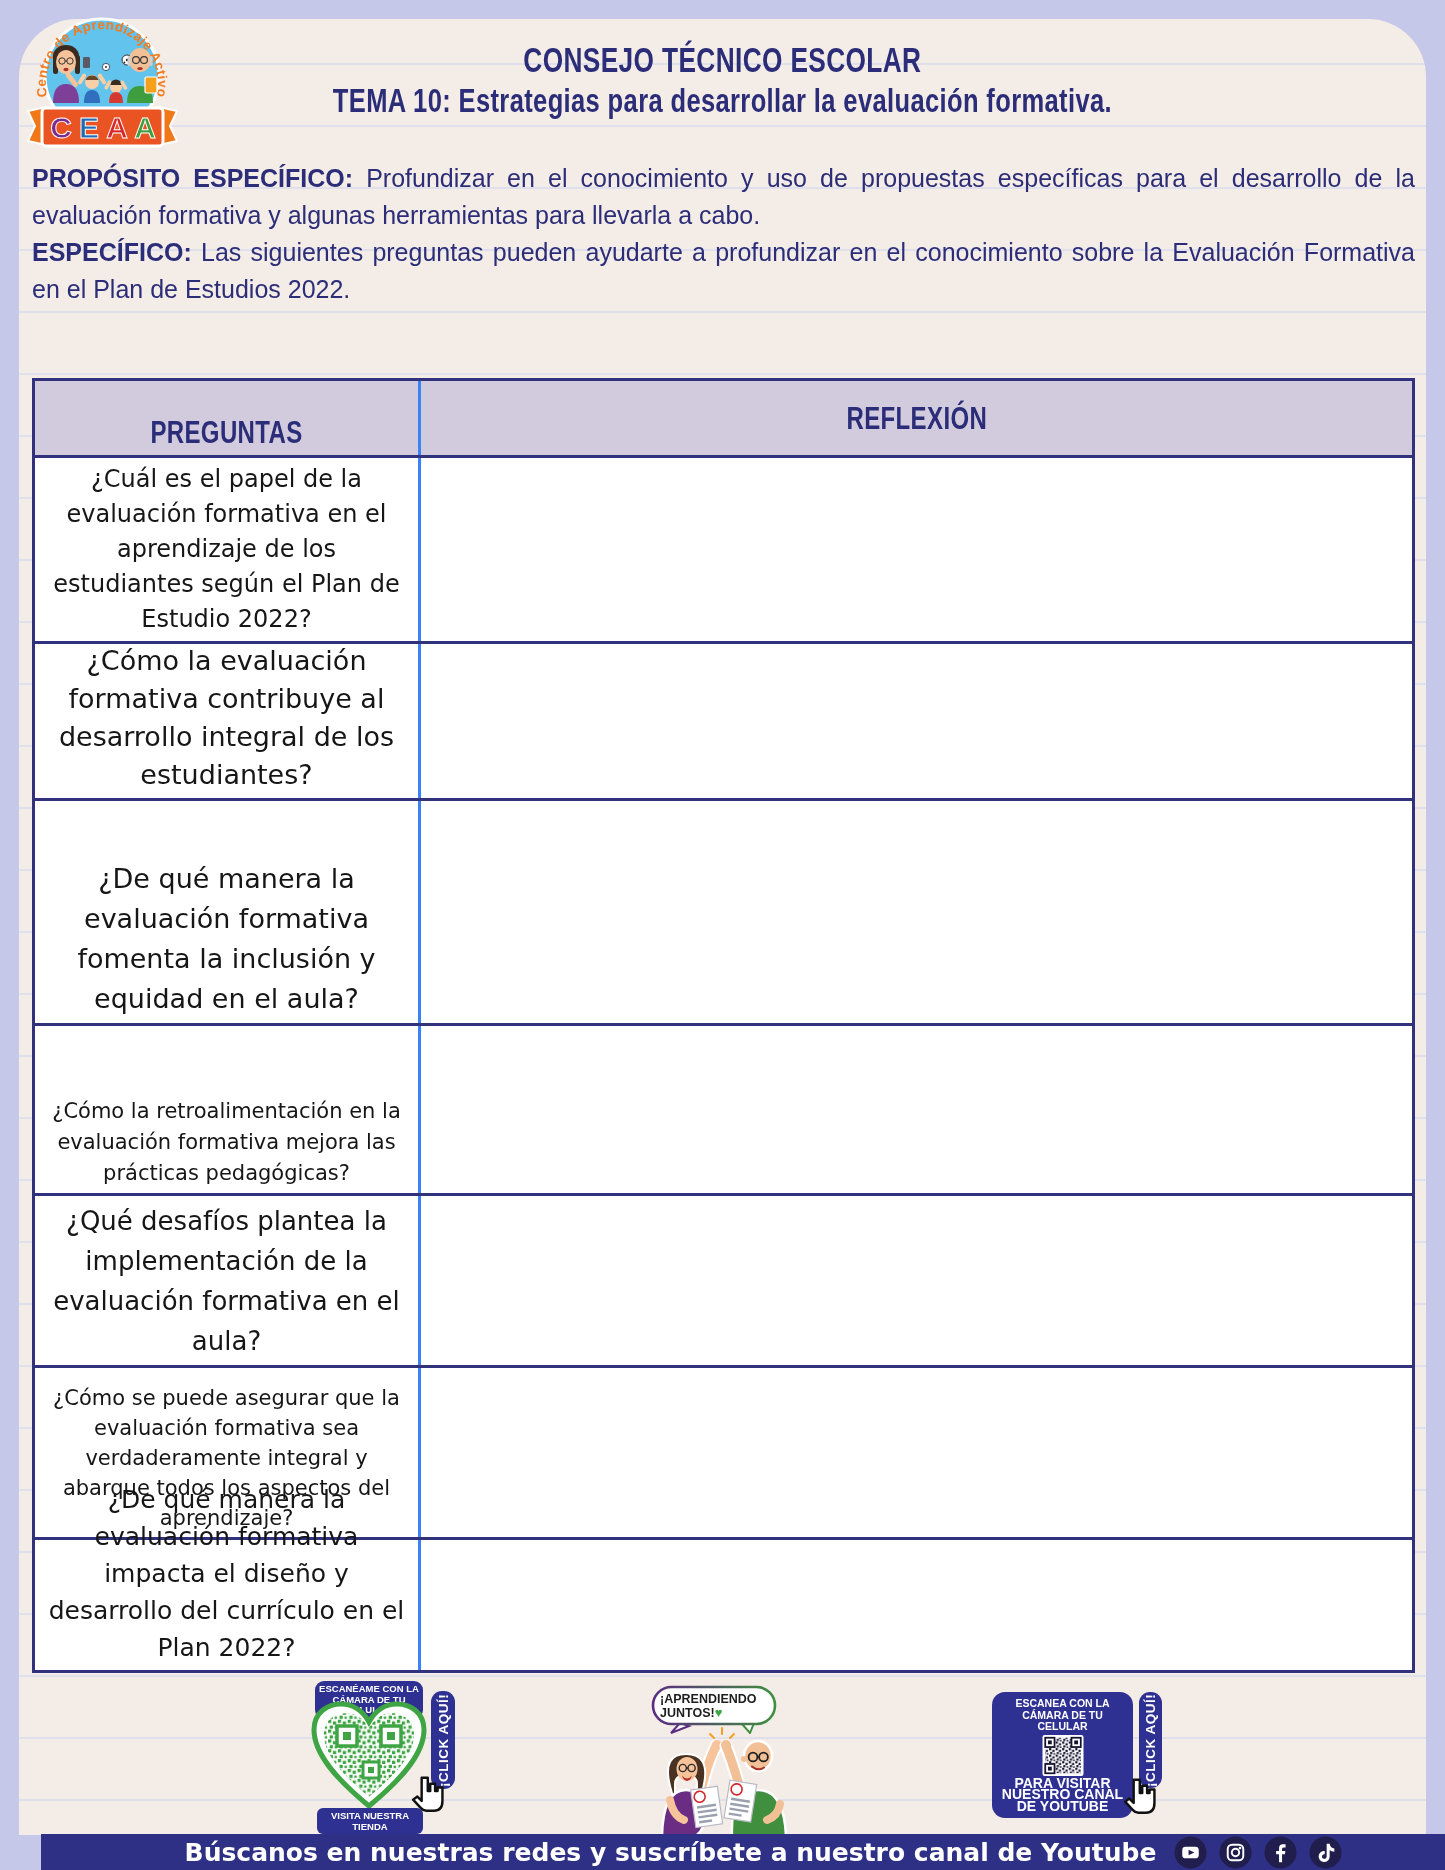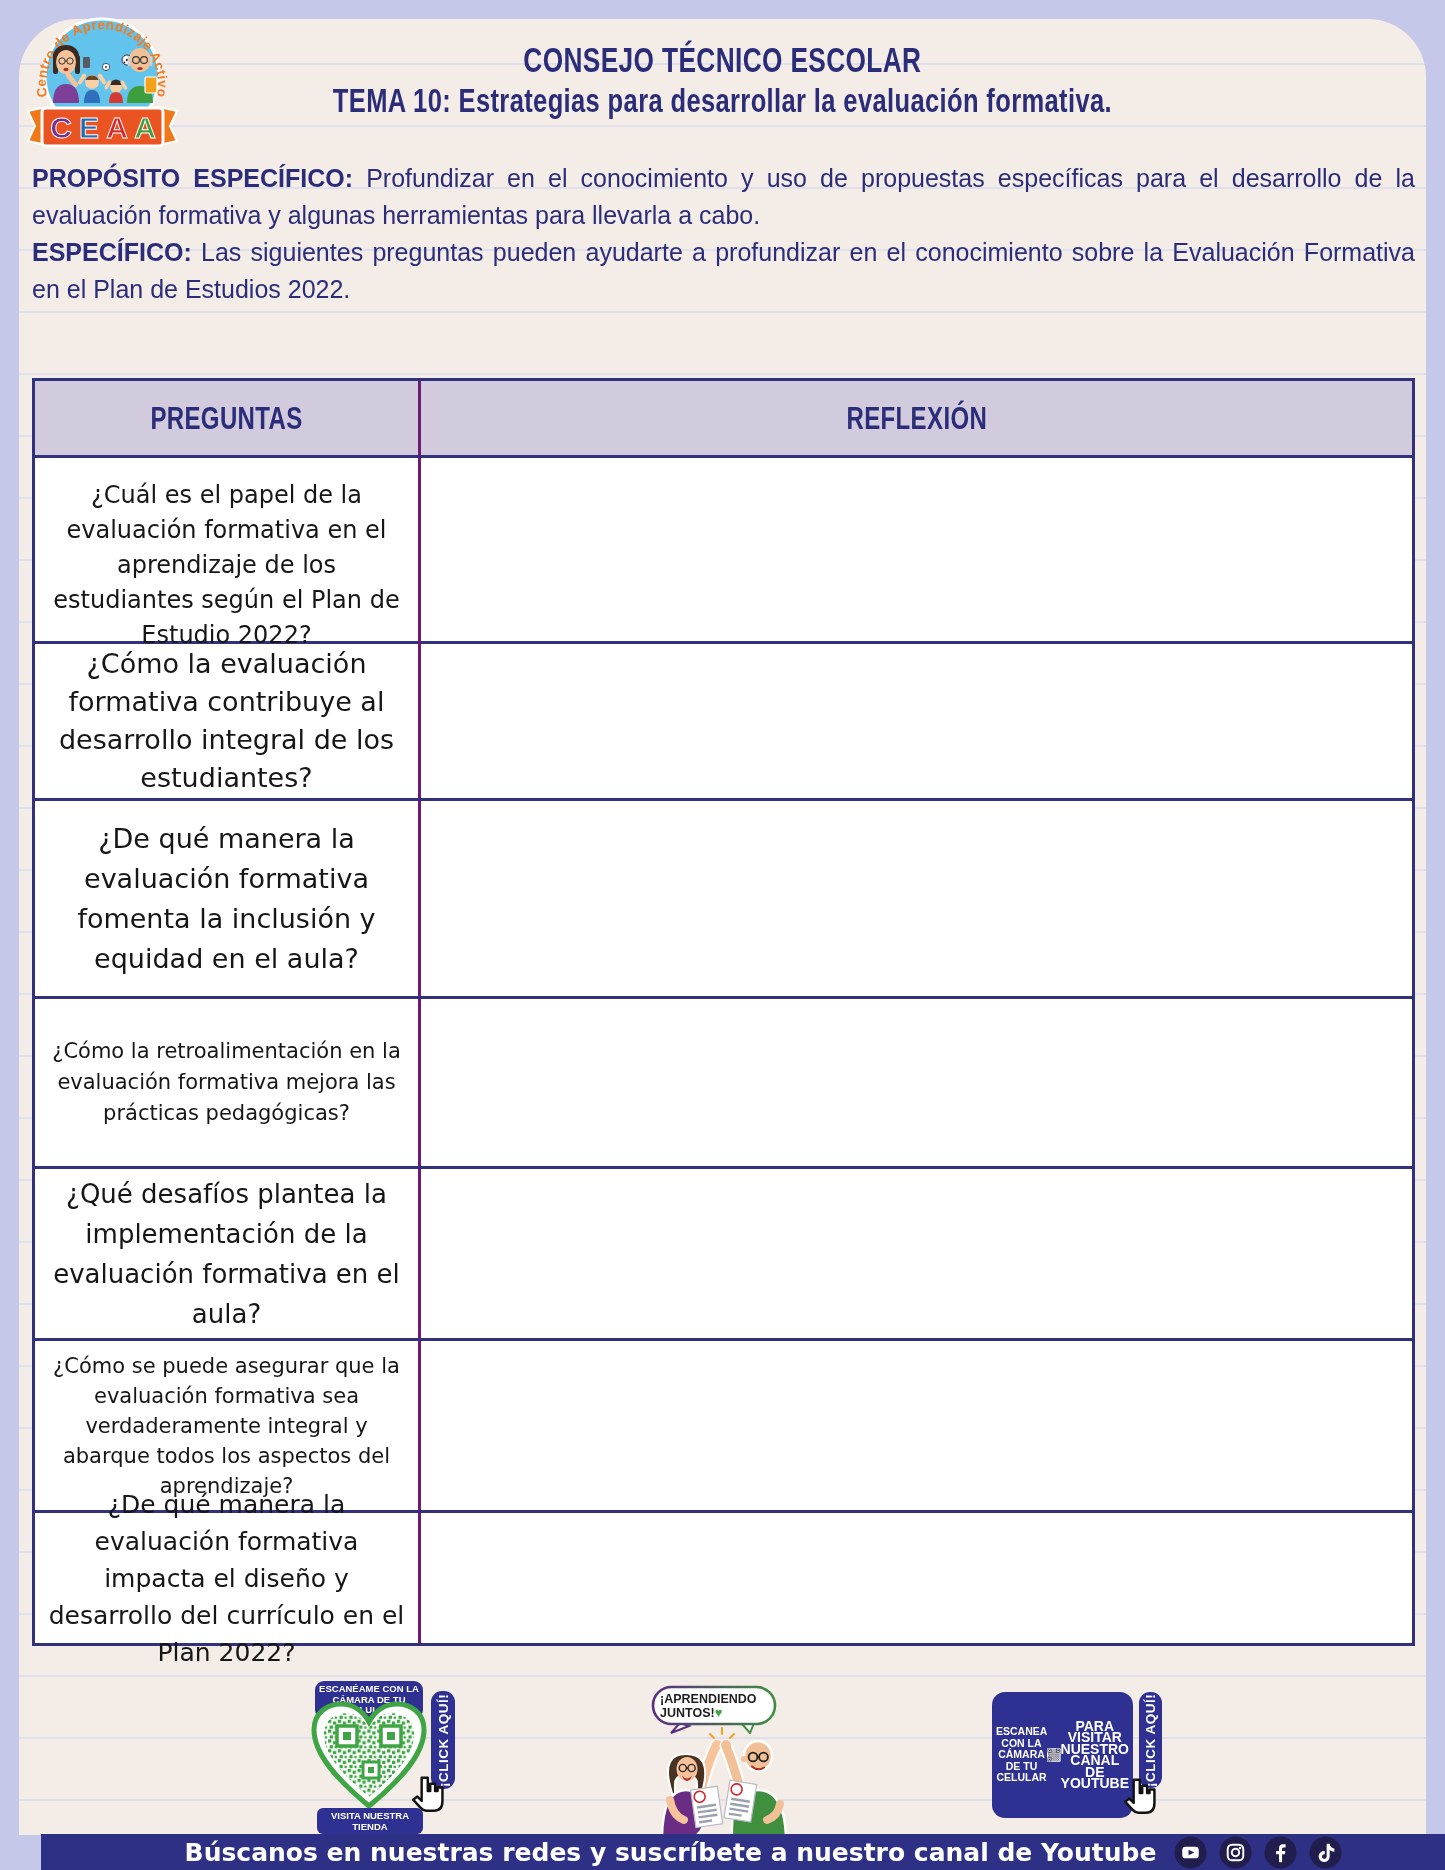--- a/index.html
+++ b/index.html
@@ -16,47 +16,47 @@
   .t2{font-size:34px;line-height:40px;}
   .logo{position:absolute;left:20px;top:10px;width:165px;height:145px;}
   
   .para{position:absolute;left:32px;width:1383px;color:#2b2d78;font-size:25px;line-height:36.5px;text-align:justify;}
   .para b{font-weight:bold;}
   .p1{top:160px;} .p2{top:234px;}
   
   .tbl{position:absolute;left:32px;top:378px;width:1383px;border:3px solid #32317e;background:#fff;box-sizing:border-box;}
   .trow{display:flex;box-sizing:border-box;border-top:3px solid #32317e;}
   .trow:first-child{border-top:none;background:#d2cbdd;}
-  .qcell{width:386px;box-sizing:border-box;border-right:3px solid #701a75;display:flex;align-items:center;justify-content:center;
-    text-align:center;padding:20px 12px;color:#161616;font-family:"DejaVu Sans",sans-serif;}
+  .qcell{width:386px;box-sizing:border-box;border-right:3px solid #3b82f6;display:flex;align-items:flex-end;justify-content:center;
+    text-align:center;padding:4px 12px;color:#161616;font-family:"DejaVu Sans",sans-serif;}
   .rcell{flex:1;}
   .hcell{color:#2b2d78;font-family:"Liberation Sans",sans-serif;}
   .trow:nth-child(1){height:74px;}
   .trow:nth-child(2){height:186px;flex-direction:column;} .trow:nth-child(2) .qcell{font-size:24px;line-height:35px;}
   .trow:nth-child(3){height:157px;} .trow:nth-child(3) .qcell{font-size:27px;line-height:38px;}
-  .trow:nth-child(4){height:198px;} .trow:nth-child(4) .qcell{font-size:27px;line-height:40px;}
+  .trow:nth-child(4){height:225px;} .trow:nth-child(4) .qcell{font-size:27px;line-height:40px;}
   .trow:nth-child(5){height:170px;} .trow:nth-child(5) .qcell{font-size:21px;line-height:31px;}
   .trow:nth-child(6){height:172px;} .trow:nth-child(6) .qcell{font-size:26px;line-height:40px;}
   .trow:nth-child(7){height:172px;} .trow:nth-child(7) .qcell{font-size:21px;line-height:30px;}
   .trow:nth-child(8){height:133px;} .trow:nth-child(8) .qcell{font-size:25px;line-height:37px;}
   .hdr{font-size:32px;}
   
   .pill{position:absolute;background:#2e3192;color:#fff;font-weight:bold;text-align:center;border-radius:9px;box-sizing:border-box;}
   .badge-scan{left:315px;top:1681px;width:108px;font-size:9.5px;line-height:10.5px;padding:3px 4px;}
   .badge-store{left:317px;top:1808px;width:106px;font-size:9.5px;line-height:11px;padding:2px 3px;border-radius:6px;}
   .vpill{writing-mode:vertical-rl;transform:rotate(180deg);font-size:13.5px;letter-spacing:.5px;
     display:flex;align-items:center;justify-content:center;border-radius:11px;}
   .vp1{left:431px;top:1691px;width:24px;height:98px;}
   .vp2{left:1139px;top:1692px;width:23px;height:96px;}
   .heartqr{position:absolute;left:306px;top:1700px;width:126px;height:114px;}
   .hand{position:absolute;width:50px;height:44px;}
   .hand1{left:404px;top:1774px;}
   .hand2{left:1116px;top:1776px;}
   .ytcard{position:absolute;left:992px;top:1692px;width:141px;height:126px;background:#2e3192;border-radius:13px;
-    display:flex;flex-direction:row;align-items:center;padding:6px 4px;box-sizing:border-box;color:#fff;font-weight:bold;text-align:center;}
+    display:flex;flex-direction:column;align-items:center;padding:6px 4px;box-sizing:border-box;color:#fff;font-weight:bold;text-align:center;}
   .ytcard .cap{font-size:10.5px;line-height:11.5px;}
   .ytqr{width:72px;height:72px;margin:2px 0;}
   
   .bubble{position:absolute;left:650px;top:1684px;width:128px;height:50px;}
   .bubbletext{position:absolute;left:660px;top:1692px;width:108px;color:#1d1d1d;font-weight:bold;font-size:12.5px;line-height:14px;}
   .bubbletext .hrt{color:#3fa544;font-size:13px;}
   .chars{position:absolute;left:648px;top:1724px;width:150px;height:112px;}
   
   .bar{position:absolute;left:0;top:1834px;width:1445px;height:36px;background:#2e3086;
     display:flex;align-items:center;justify-content:center;gap:12px;margin-left:41px;}

